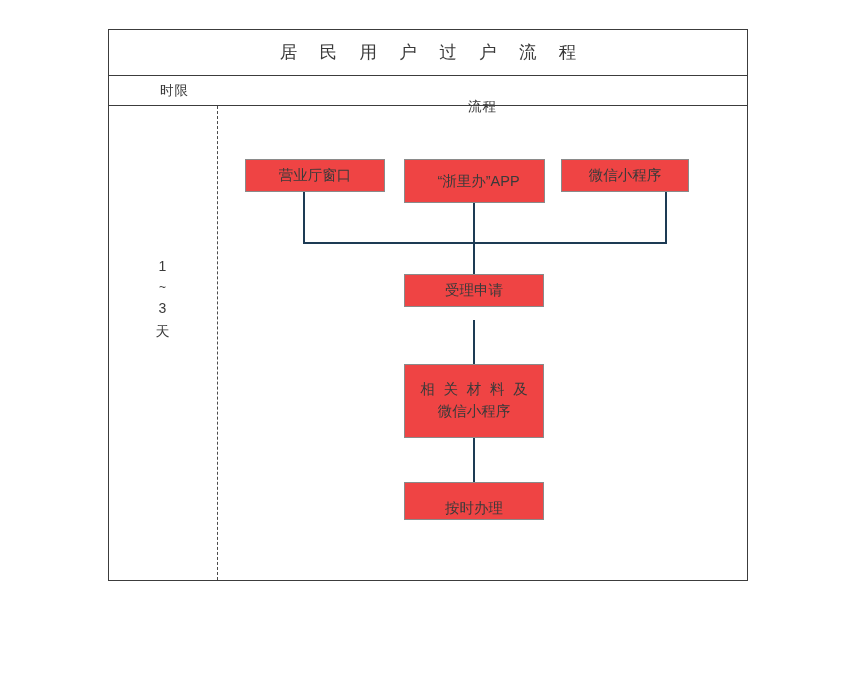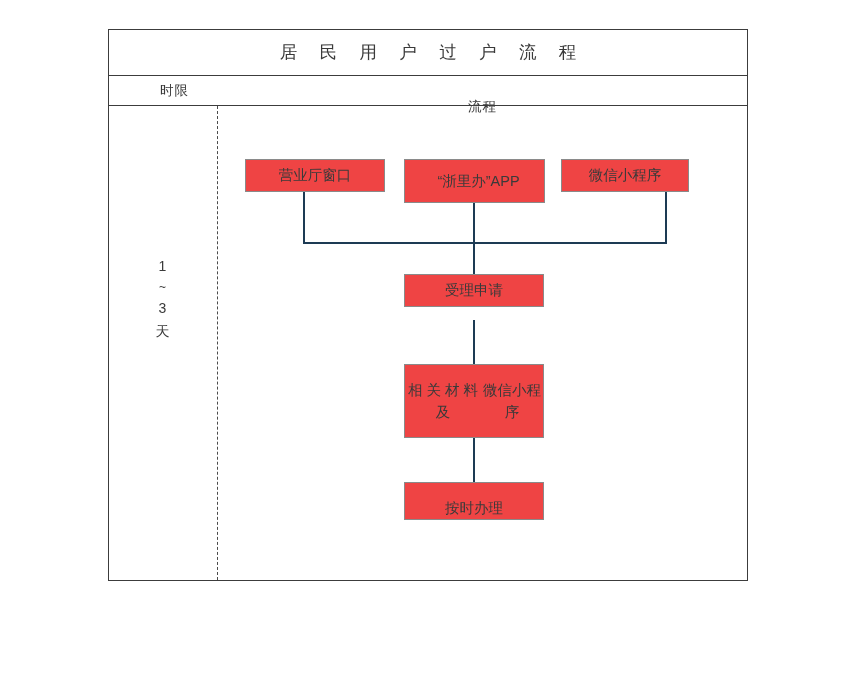--- a/index.html
+++ b/index.html
@@ -186,21 +186,21 @@
   </div>
 
   <div class="node" style="left:561px; top:159px; width:128px; height:33px;">
     <span>微信小程序</span>
   </div>
 
   <div class="node" style="left:404px; top:274px; width:140px; height:33px;">
     <span>受理申请</span>
   </div>
 
-  <div class="node" style="left:404px; top:364px; width:140px; height:74px; flex-direction:row;">
+  <div class="node" style="left:404px; top:364px; width:140px; height:74px; flex-direction:column;font-family:Liberation Mono, monospace;">
     <span class="spaced">相 关 材 料 及</span>
     <span>微信小程序</span>
   </div>
 
   <div class="node" style="left:404px; top:482px; width:140px; height:38px;align-items:flex-end;">
     <span>按时办理</span>
   </div>
 
 </div>
 

